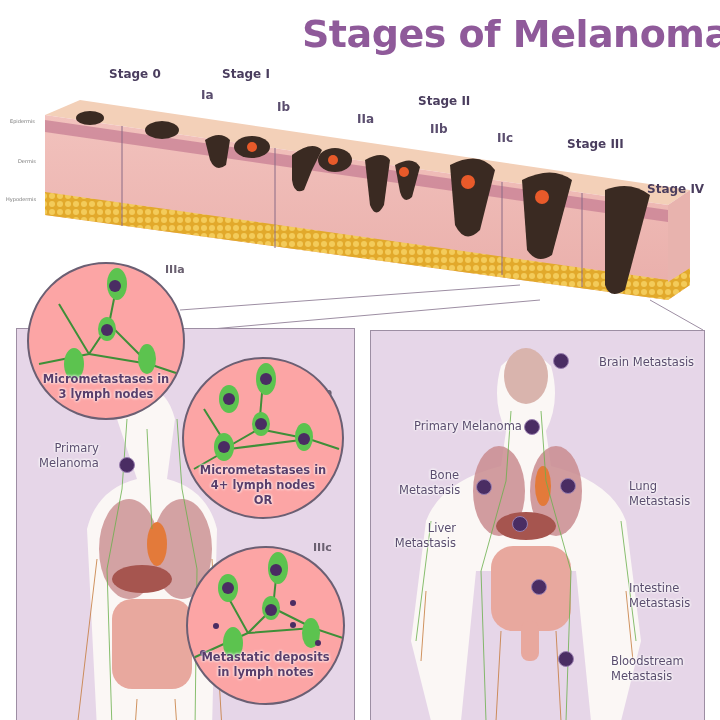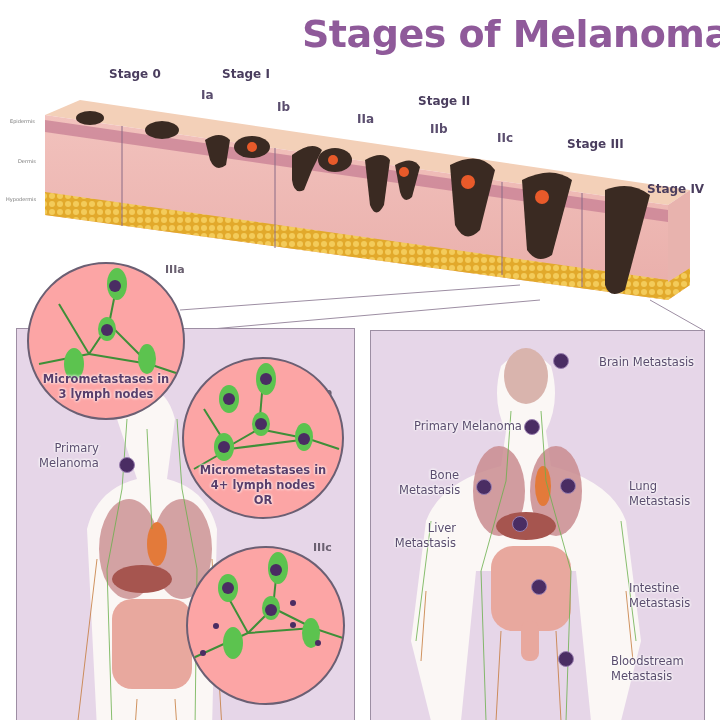--- a/index.html
+++ b/index.html
@@ -192,20 +192,22 @@
       <circle cx="83" cy="62" r="6" fill="#4a2d63"></circle>
     <g fill="#4a2d63">
         <circle cx="105" cy="55" r="3"></circle>
         <circle cx="105" cy="77" r="3"></circle>
         <circle cx="130" cy="95" r="3"></circle>
         <circle cx="28" cy="78" r="3"></circle>
         <circle cx="15" cy="105" r="3"></circle>
       </g>
   </svg>
   <div class="circle-text" style="top:102px;">
+    <div>Metastatic deposits</div>
+    <div>in lymph notes</div>
   </div>
 </div>
 
 <div class="panel" style="left:370px;top:330px;width:333px;height:398px;">
   <svg width="333" height="398" style="position:absolute;left:0;top:0;">
     <path d="M60,390 L40,310 L55,190 Q70,150 130,135 L135,100 Q120,70 130,35 Q155,10 180,35 Q190,70 175,100 L180,135 Q240,150 255,190 L270,310 L250,390 L220,390 L205,240 L105,240 L90,390 Z" fill="#fbf7f5"></path>
     <ellipse cx="155" cy="45" rx="22" ry="28" fill="#d9b4ad"></ellipse>
     <ellipse cx="128" cy="160" rx="26" ry="45" fill="#c98c8f" opacity="0.85"></ellipse>
     <ellipse cx="185" cy="160" rx="26" ry="45" fill="#c98c8f" opacity="0.85"></ellipse>
     <ellipse cx="172" cy="155" rx="8" ry="20" fill="#e37a3a"></ellipse>

